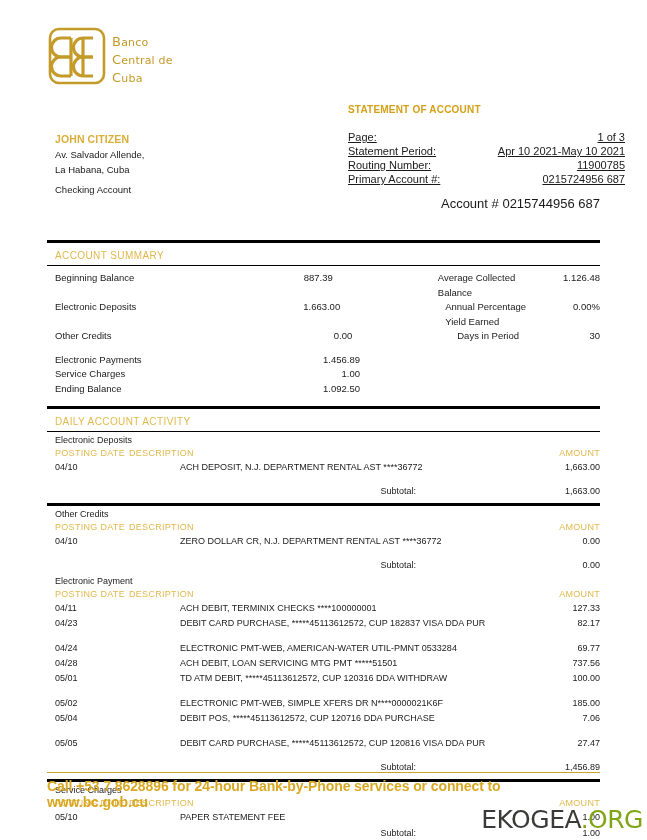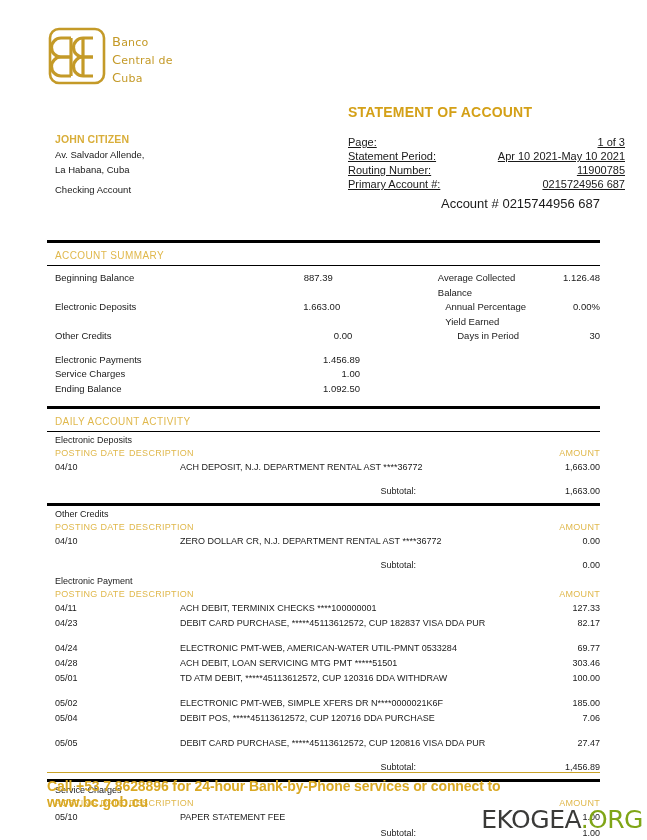--- a/index.html
+++ b/index.html
@@ -80,21 +80,21 @@
     font-size: 9.5px;
   }
 
   .stmt-block {
     position: absolute;
     left: 301px;
     top: 0;
     width: 277px;
   }
   .stmt-title {
-    font-size: 14px;
+    font-size: 10px;
     font-weight: bold;
     color: #D4A017;
     letter-spacing: 0.2px;
     margin-bottom: 15px;
   }
   .stmt-row {
     display: flex;
     justify-content: space-between;
     font-size: 11px;
     line-height: 14px;
@@ -384,21 +384,21 @@
     <div class="row-gap"></div>
 
     <div class="txn-row">
       <span class="c-date">04/24</span>
       <span class="c-desc">ELECTRONIC PMT-WEB, AMERICAN-WATER UTIL-PMNT 0533284</span>
       <span class="c-amt">69.77</span>
     </div>
     <div class="txn-row">
       <span class="c-date">04/28</span>
       <span class="c-desc">ACH DEBIT, LOAN SERVICING MTG PMT *****51501</span>
-      <span class="c-amt">303.46</span>
+      <span class="c-amt">737.56</span>
     </div>
     <div class="txn-row">
       <span class="c-date">05/01</span>
       <span class="c-desc">TD ATM DEBIT, *****45113612572, CUP 120316 DDA WITHDRAW</span>
       <span class="c-amt">100.00</span>
     </div>
     <div class="row-gap"></div>
 
     <div class="txn-row">
       <span class="c-date">05/02</span>

